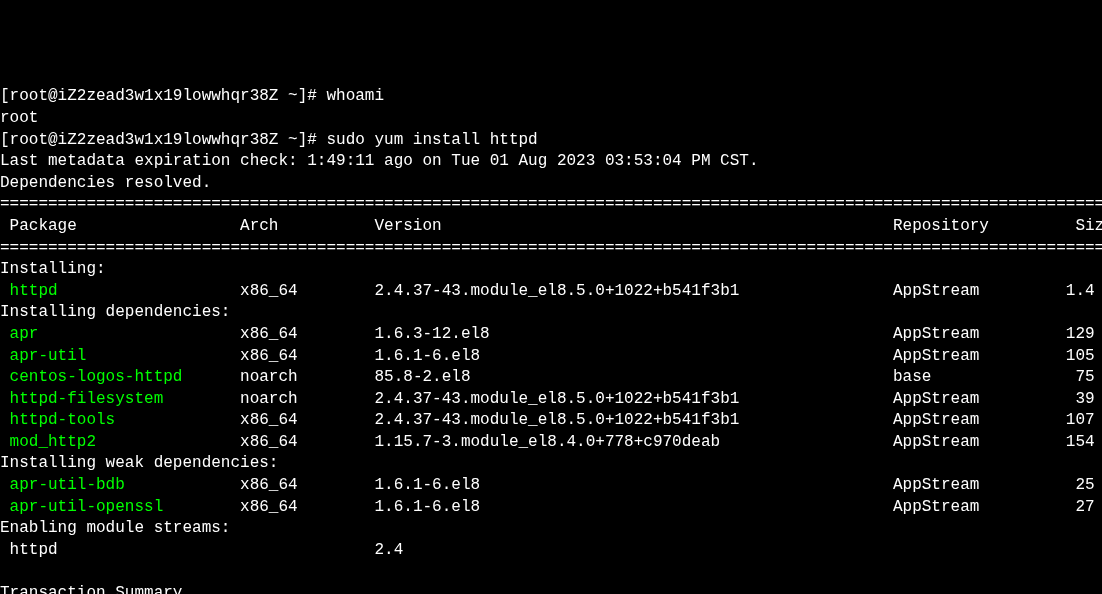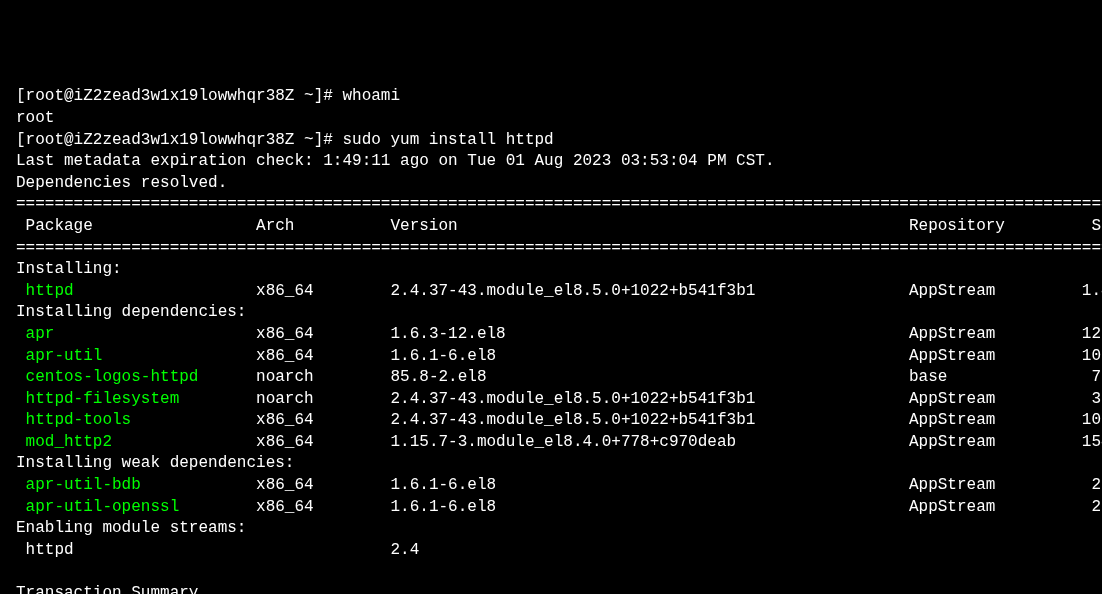--- a/index.html
+++ b/index.html
@@ -15,21 +15,20 @@
       line-height: 1.35;
       padding: 0;
       white-space: pre;
       overflow-x: auto;
     }
     .terminal {
       padding: 0;
     }
     .line {
       display: block;
-      padding-left: 16px;
     }
     .prompt {
       color: #fff;
     }
     .green {
       color: #00ff00;
     }
     .divider {
       color: #fff;
       overflow: hidden;

